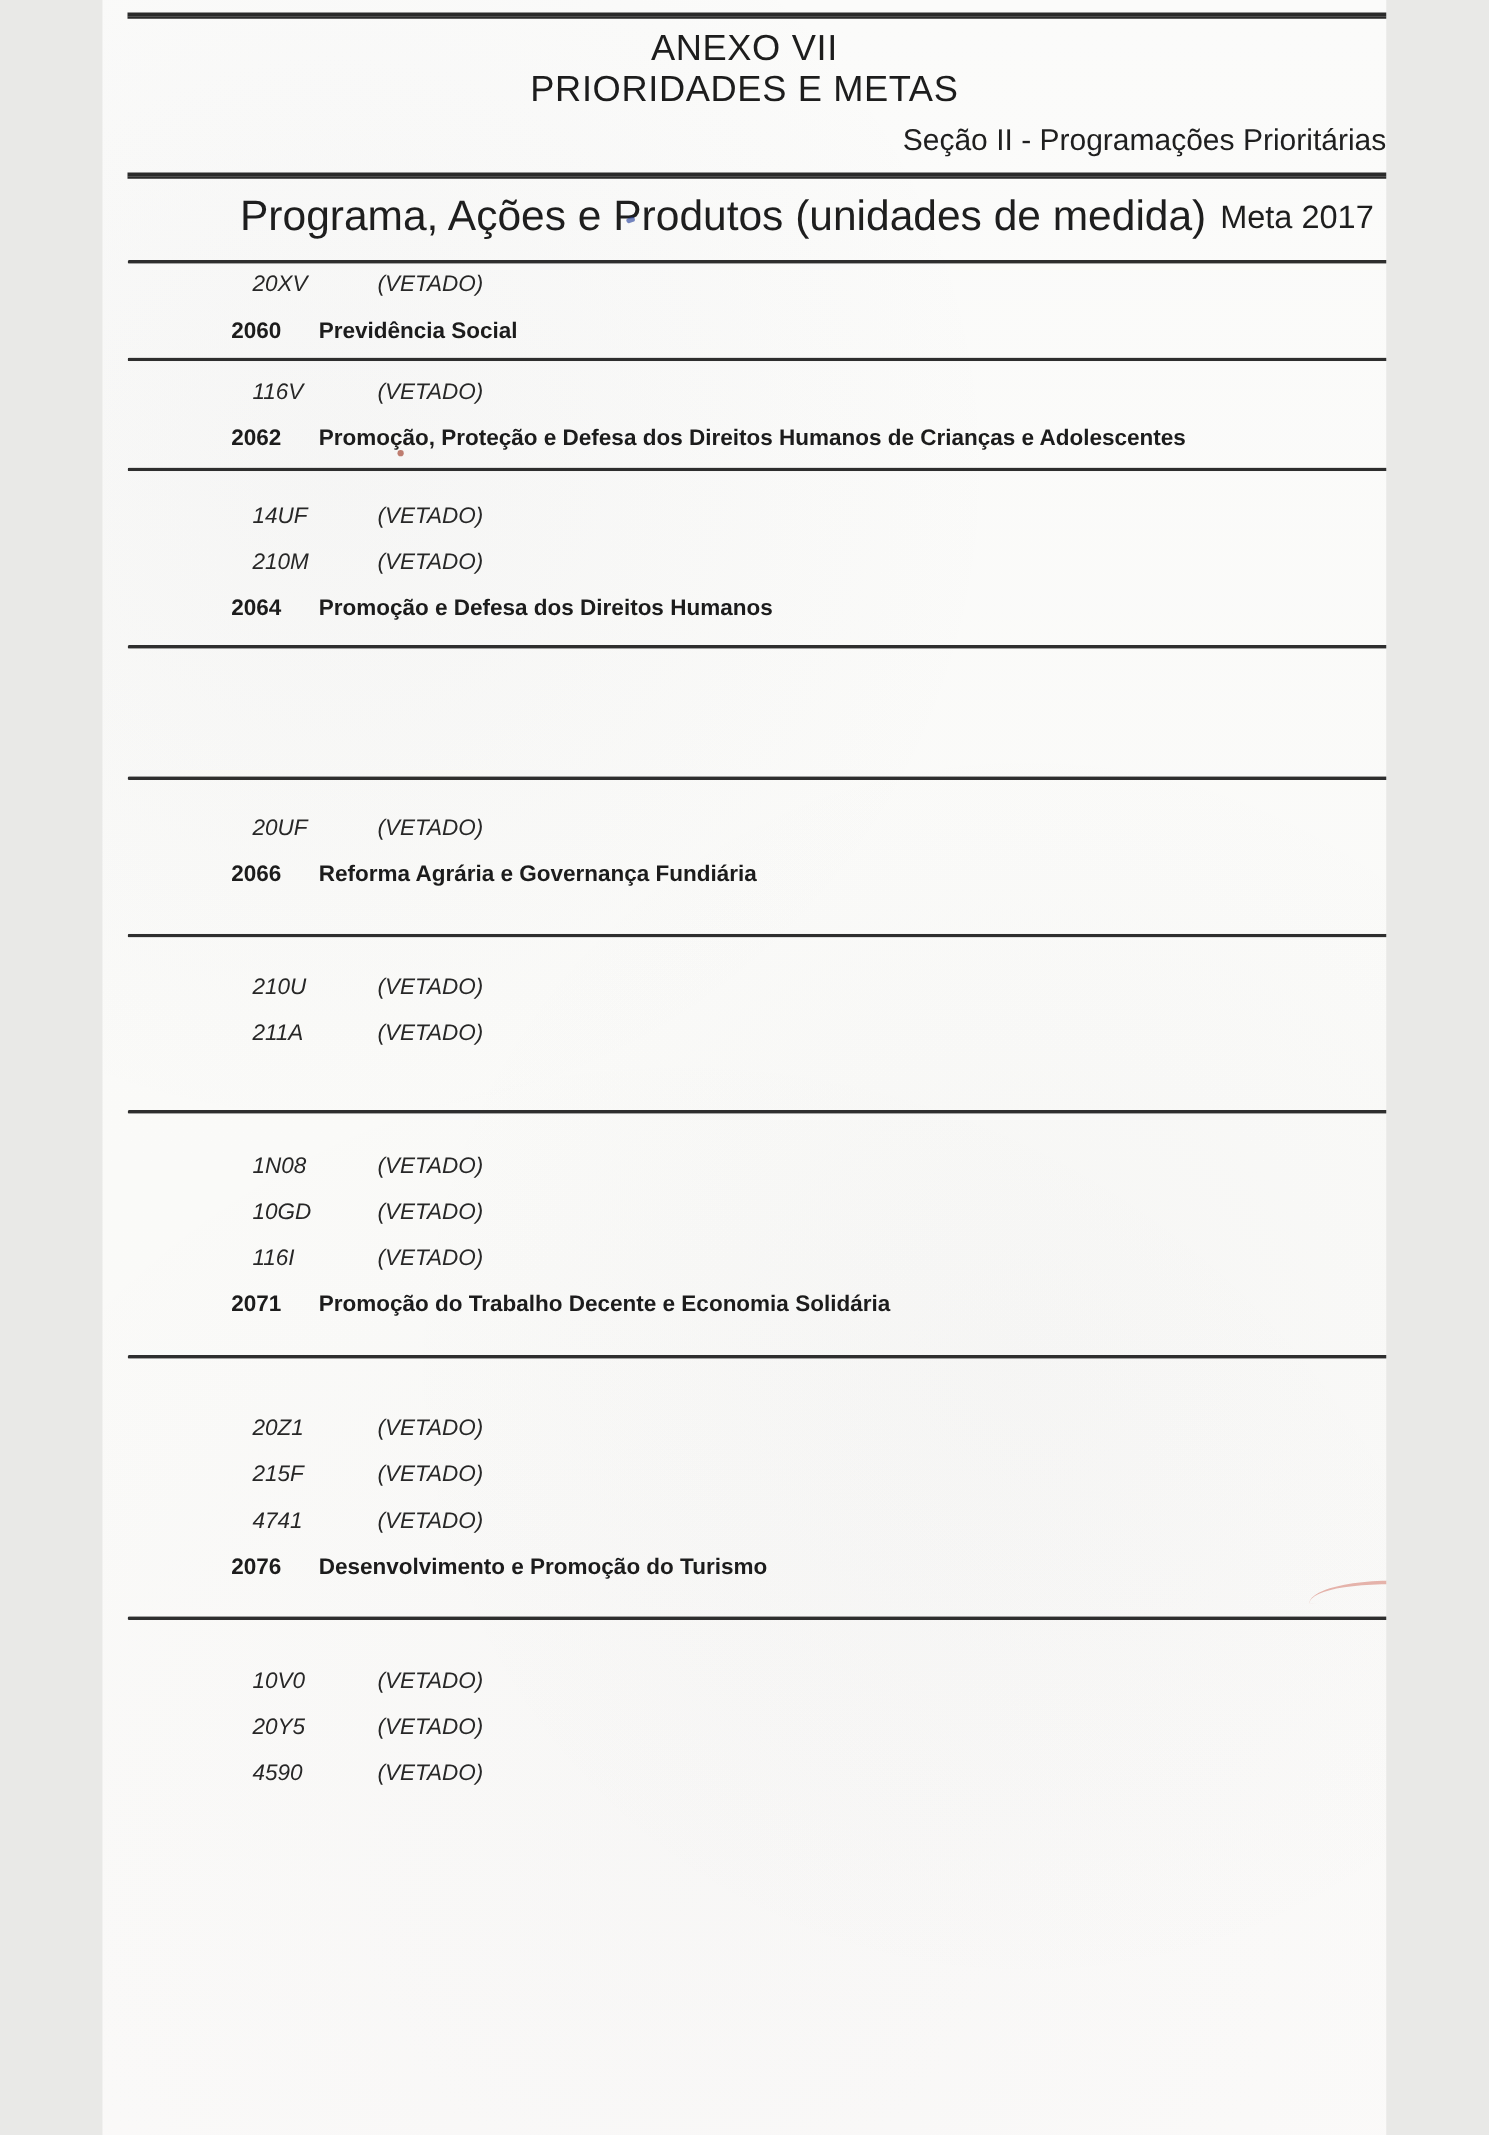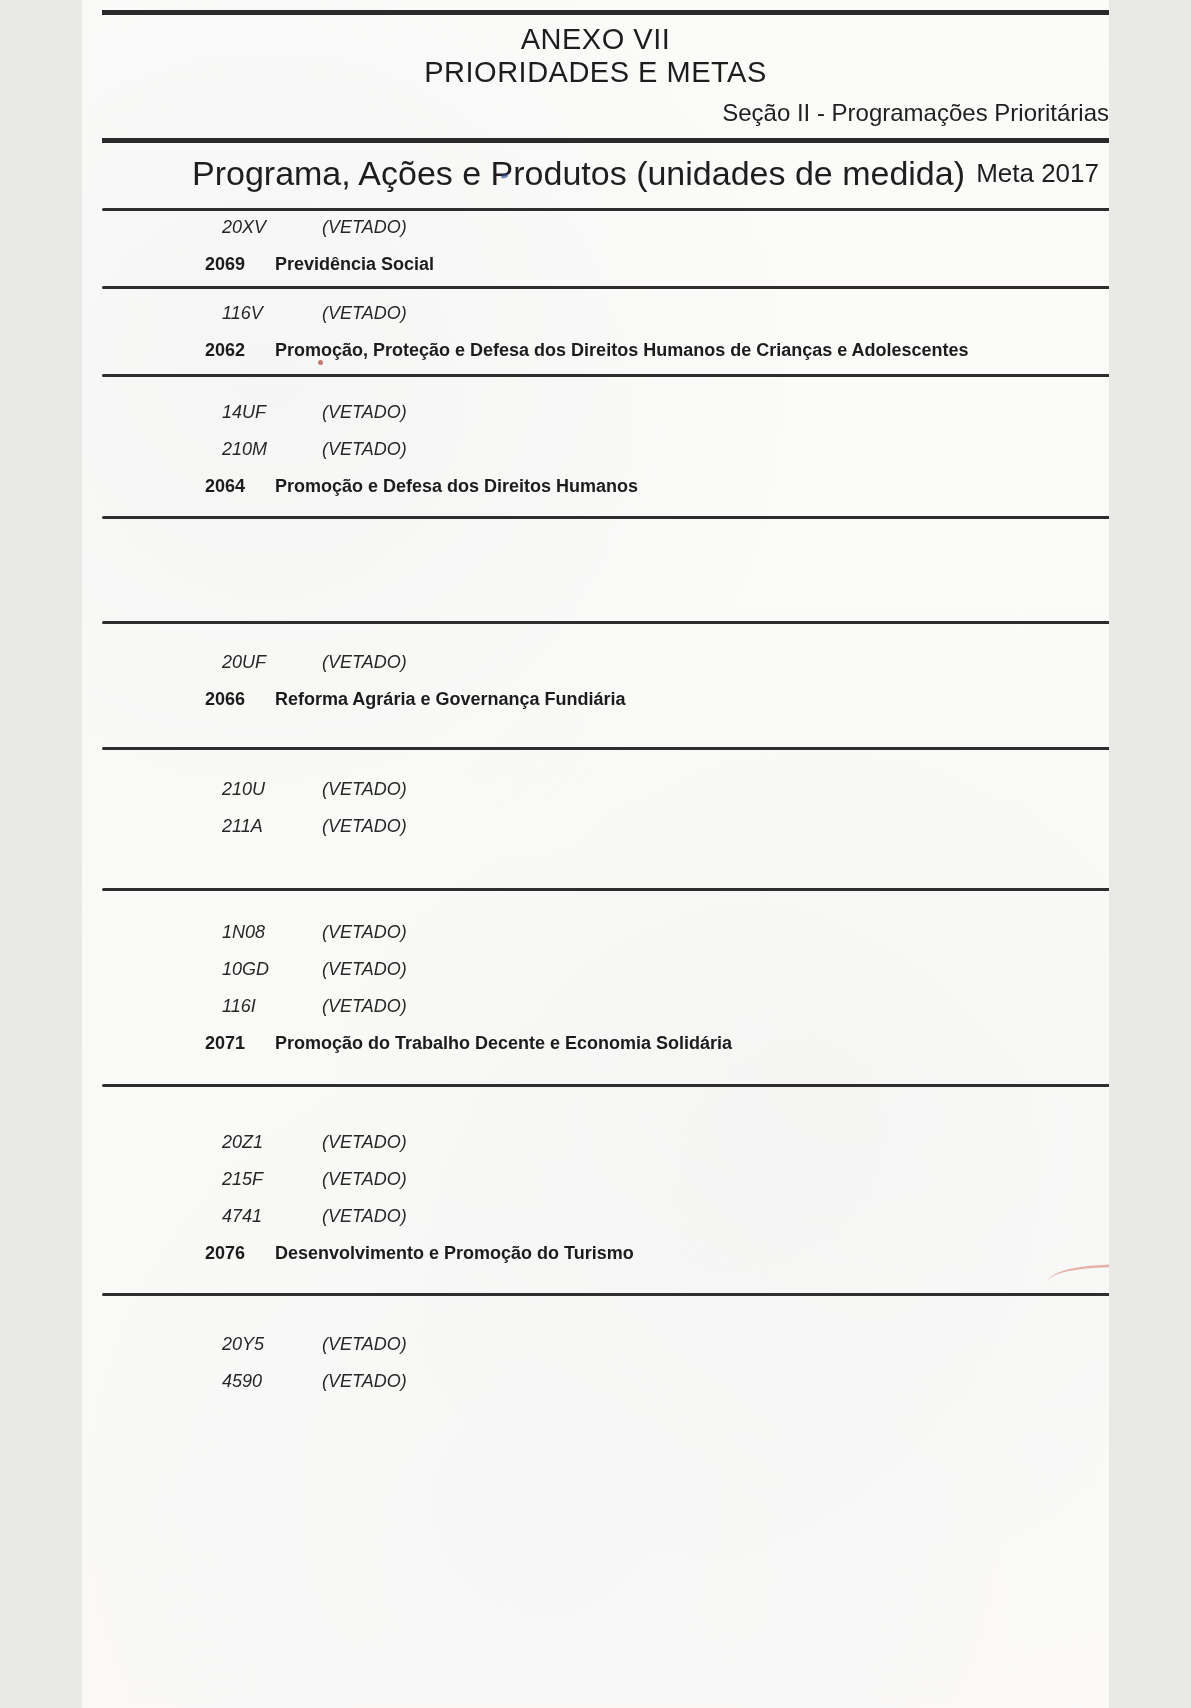--- a/index.html
+++ b/index.html
@@ -42,21 +42,21 @@
   }
   .col-head-left {
     position:absolute; left:110px; top:153px;
     font-size:34px; color:#1e1e1e; line-height:40px; white-space:nowrap;
   }
   .col-head-right {
     position:absolute; right:10px; top:153px;
     font-size:26px; color:#1e1e1e; line-height:40px; white-space:nowrap;margin-left:48px;
   }
 
-  .stack { position:absolute; left:0; width:100%;margin-left:20px; }
+  .stack { position:absolute; left:0; width:100%; }
   .row { height:37px; line-height:37px; white-space:nowrap; font-size:18px; }
   .row .code { display:inline-block; vertical-align:top; }
   .row.action .code  { margin-left:120px; width:95px; font-style:italic; color:#272727; }
   .row.action .label { font-style:italic; color:#272727; }
   .row.program .code  { margin-left:103px; width:65px; font-weight:700; color:#1c1c1c; }
   .row.program .label { font-weight:700; color:#1c1c1c; }
 
   .page-number {
     position:absolute; left:1052px; top:1660px;
     font-size:22px; color:#1f1f1f; white-space:nowrap;
@@ -96,21 +96,21 @@
   <div class="col-head-right">Meta 2017</div>
 
   <div class="hr" style="top:208px"></div>
 
   <div class="stack" style="top:209px">
     <div class="row action">
       <span class="code">20XV</span>
       <span class="label">(VETADO)</span>
     </div>
     <div class="row program">
-      <span class="code">2069</span>
+      <span class="code">2060</span>
       <span class="label">Previdência Social</span>
     </div>
   </div>
   <div class="hr" style="top:286px"></div>
 
   <div class="stack" style="top:295px">
     <div class="row action">
       <span class="code">116V</span>
       <span class="label">(VETADO)</span>
     </div>
@@ -197,20 +197,24 @@
       <span class="label">(VETADO)</span>
     </div>
     <div class="row program">
       <span class="code">2076</span>
       <span class="label">Desenvolvimento e Promoção do Turismo</span>
     </div>
   </div>
   <div class="hr" style="top:1293px"></div>
 
   <div class="stack" style="top:1326px">
+    <div class="row action">
+      <span class="code">10V0</span>
+      <span class="label">(VETADO)</span>
+    </div>
     <div class="row action">
       <span class="code">20Y5</span>
       <span class="label">(VETADO)</span>
     </div>
     <div class="row action">
       <span class="code">4590</span>
       <span class="label">(VETADO)</span>
     </div>
   </div>
 

